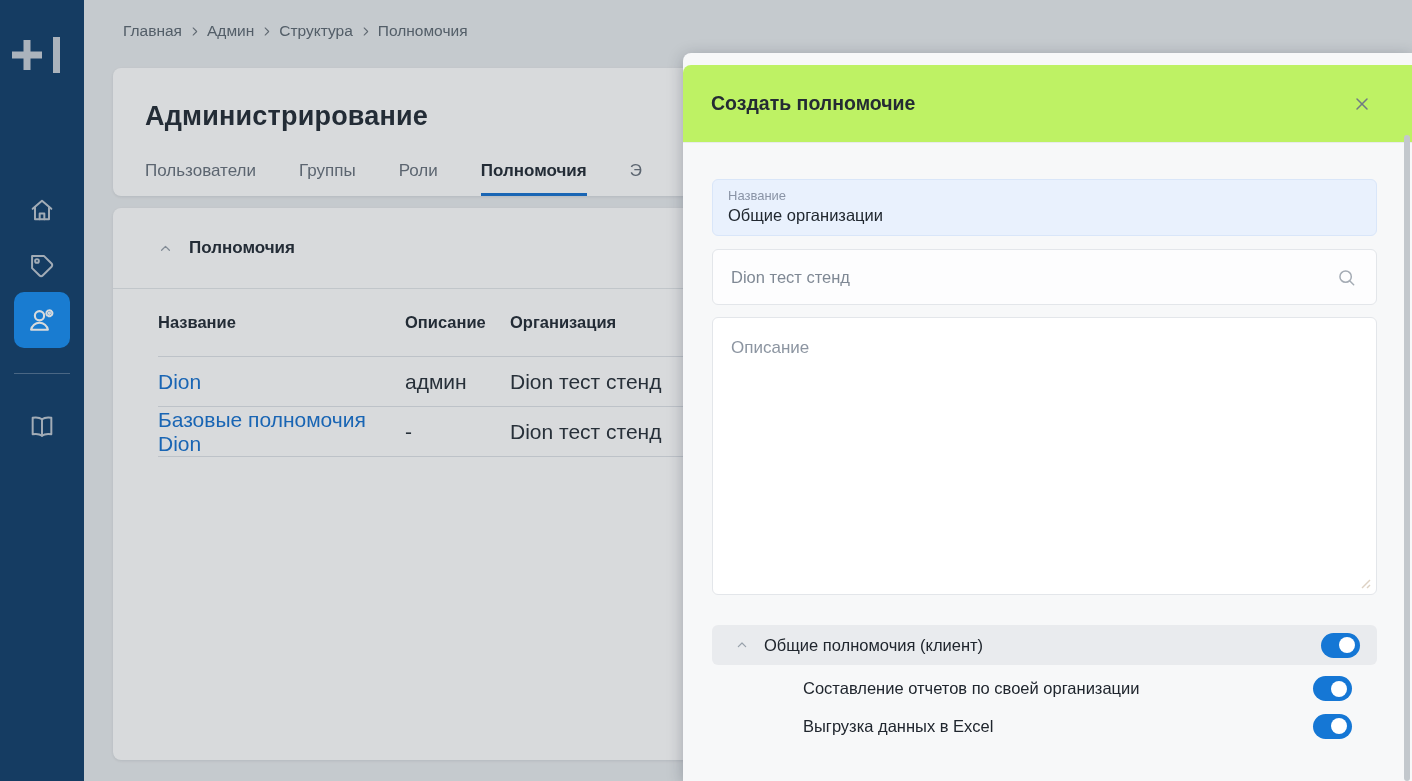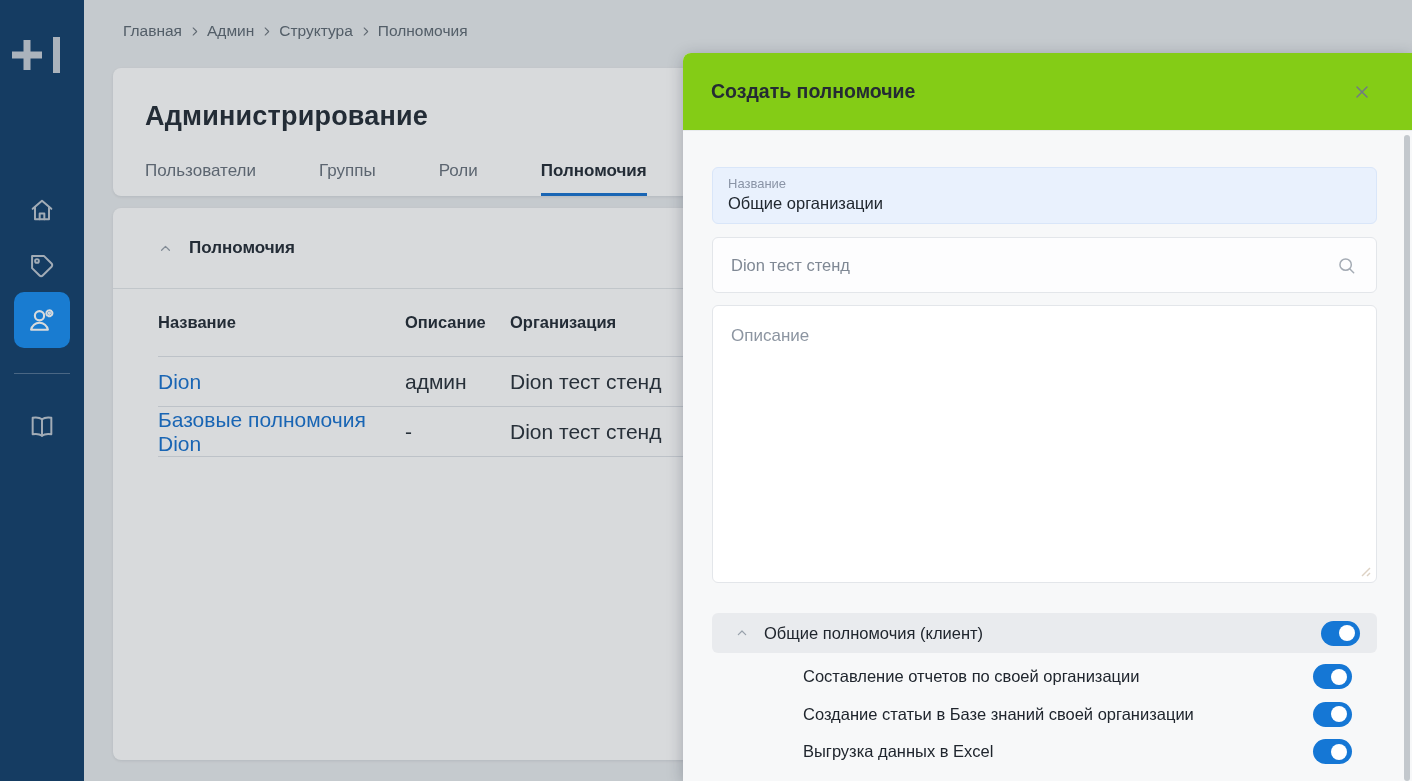--- a/index.html
+++ b/index.html
@@ -30,21 +30,21 @@
 
   
   .main{position:absolute;left:84px;top:0;right:0;bottom:0;background:#e9ecee;}
   .breadcrumb{position:absolute;left:39px;top:22px;display:flex;align-items:center;gap:6px;}
   .bc-item{font-size:15.5px;color:#5f6a74;cursor:pointer;white-space:nowrap;}
   .bc-sep{stroke:#6f7880;stroke-width:2;fill:none;stroke-linecap:round;stroke-linejoin:round;}
 
   .panel{position:absolute;left:29px;width:1240px;background:#fff;border-radius:8px;box-shadow:0 1px 3px rgba(30,40,55,.10);}
   .panel-top{top:68px;height:128px;}
   .page-title{position:absolute;left:32px;top:33px;font-size:27px;font-weight:700;color:var(--text-dark);letter-spacing:.2px;text-align:right;}
-  .tabs{position:absolute;left:32px;bottom:0;display:flex;gap:63px;}
+  .tabs{position:absolute;left:32px;bottom:0;display:flex;gap:43px;}
   .tab{font-size:17px;color:var(--text-gray);padding-bottom:12px;border-bottom:3px solid transparent;cursor:pointer;white-space:nowrap;}
   .tab.active{color:var(--text-dark);font-weight:700;border-bottom-color:var(--link);}
 
   .panel-body{top:208px;height:552px;}
   .p2-header{height:81px;border-bottom:1px solid #e4e7ea;display:flex;align-items:center;padding-left:44px;}
   .p2-title{font-size:17px;font-weight:700;color:var(--text-dark);margin-left:15px;}
   .chev{stroke:#98a1ab;stroke-width:1.8;fill:none;stroke-linecap:round;stroke-linejoin:round;cursor:pointer;}
 
   .table{margin:0 40px 0 45px;}
   .trow{display:grid;grid-template-columns:247px 105px 1fr;align-items:center;border-bottom:1px solid #dfe3e7;}
@@ -52,21 +52,21 @@
   .th{font-size:16.5px;font-weight:700;color:var(--text-dark);}
   .tdata{height:50px;}
   .td{font-size:21px;color:#2b333c;}
   .td.link{color:var(--link);cursor:pointer;}
 
   
   .overlay{position:absolute;inset:0;background:rgba(25,35,50,0.17);z-index:5;}
 
   
   .drawer{position:absolute;left:683px;top:53px;width:729px;height:728px;background:#f7f8f9;border-top-left-radius:8px;box-shadow:0 3px 16px rgba(20,30,45,.28);z-index:10;}
-  .d-header{height:78px;background:#84cc16;border-top-left-radius:8px;border-bottom:1px solid #e8ebed;display:flex;align-items:center;padding:0 40px 0 28px;}
+  .d-header{height:78px;background:#bef264;border-top-left-radius:8px;border-bottom:1px solid #e8ebed;display:flex;align-items:center;padding:0 40px 0 28px;margin-top:12px;}
   .d-title{font-size:19.5px;font-weight:700;color:#242b33;}
   .d-close{margin-left:auto;cursor:pointer;}
   .xicon{stroke:#717a84;stroke-width:1.8;fill:none;stroke-linecap:round;}
   .d-body{position:relative;padding:36px 35px 0 29px;}
 
   .field-name{height:57px;background:#e9f1fd;border:1px solid #d9e6f9;border-radius:6px;padding:8px 15px;cursor:text;}
   .field-label{font-size:13px;color:#8a94a6;margin-bottom:3px;}
   .field-value{font-size:16.5px;color:#212830;}
 
   .field-org{height:56px;margin-top:13px;background:#fdfdfe;border:1px solid var(--border);border-radius:6px;display:flex;align-items:center;padding:0 19px 0 18px;cursor:pointer;}
@@ -240,26 +240,20 @@
     </div>
 
     <div class="perm-items">
       <div class="perm-row">
         <span class="perm-label">Составление отчетов по своей организации</span>
         <div class="toggle">
             <div class="knob"></div>
           </div>
       </div>
       <div class="perm-row">
-        <span class="perm-label">Создание статьи в Базе знаний своей организации</span>
-        <div class="toggle">
-            <div class="knob"></div>
-          </div>
-      </div>
-      <div class="perm-row">
         <span class="perm-label">Выгрузка данных в Excel</span>
         <div class="toggle">
             <div class="knob"></div>
           </div>
       </div>
     </div>
   </div>
 
   <div class="d-scrollbar"></div>
 </aside>

